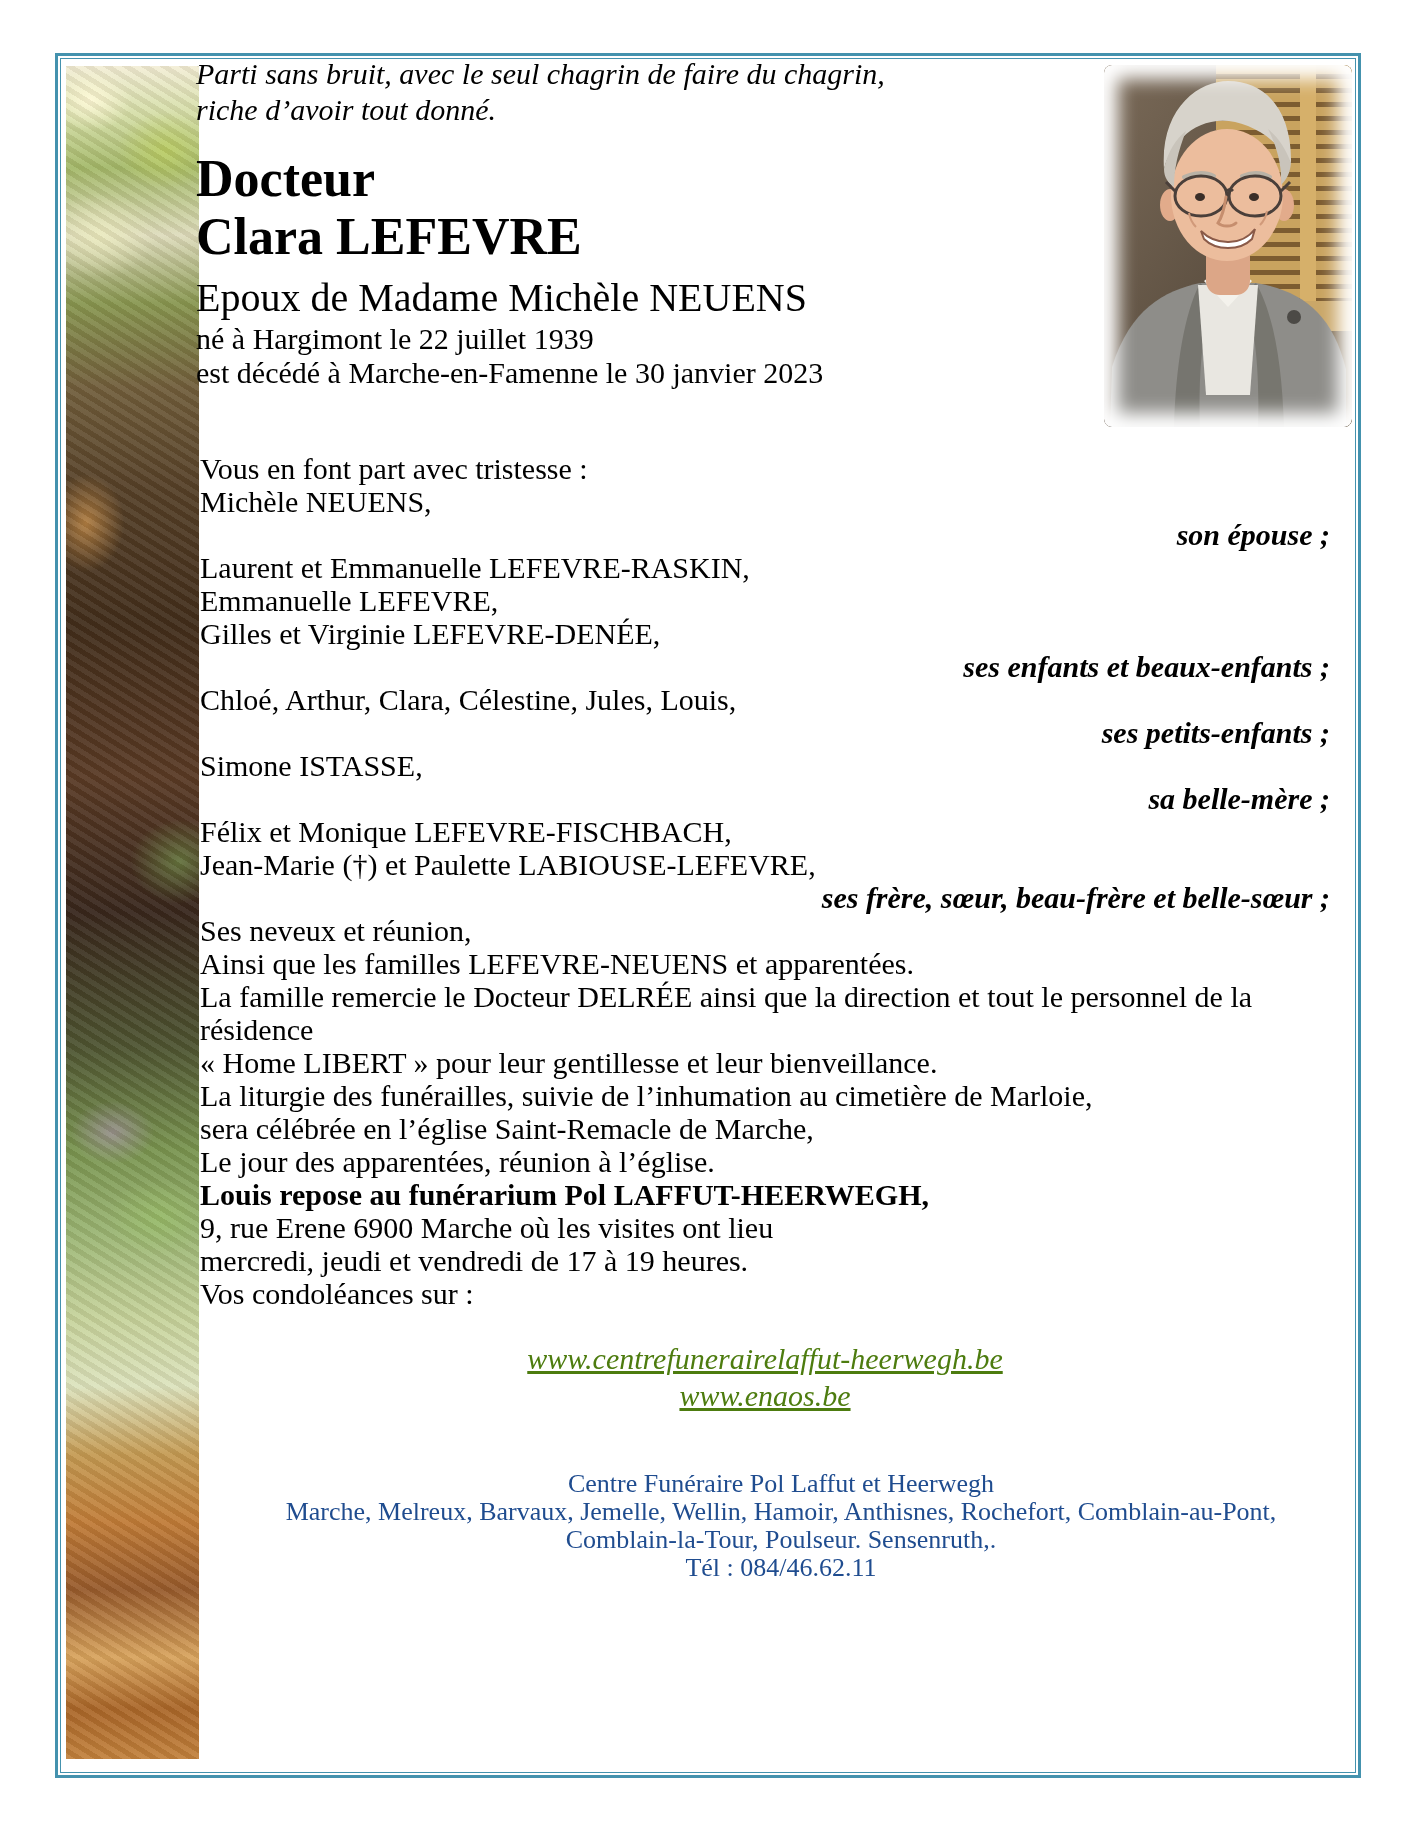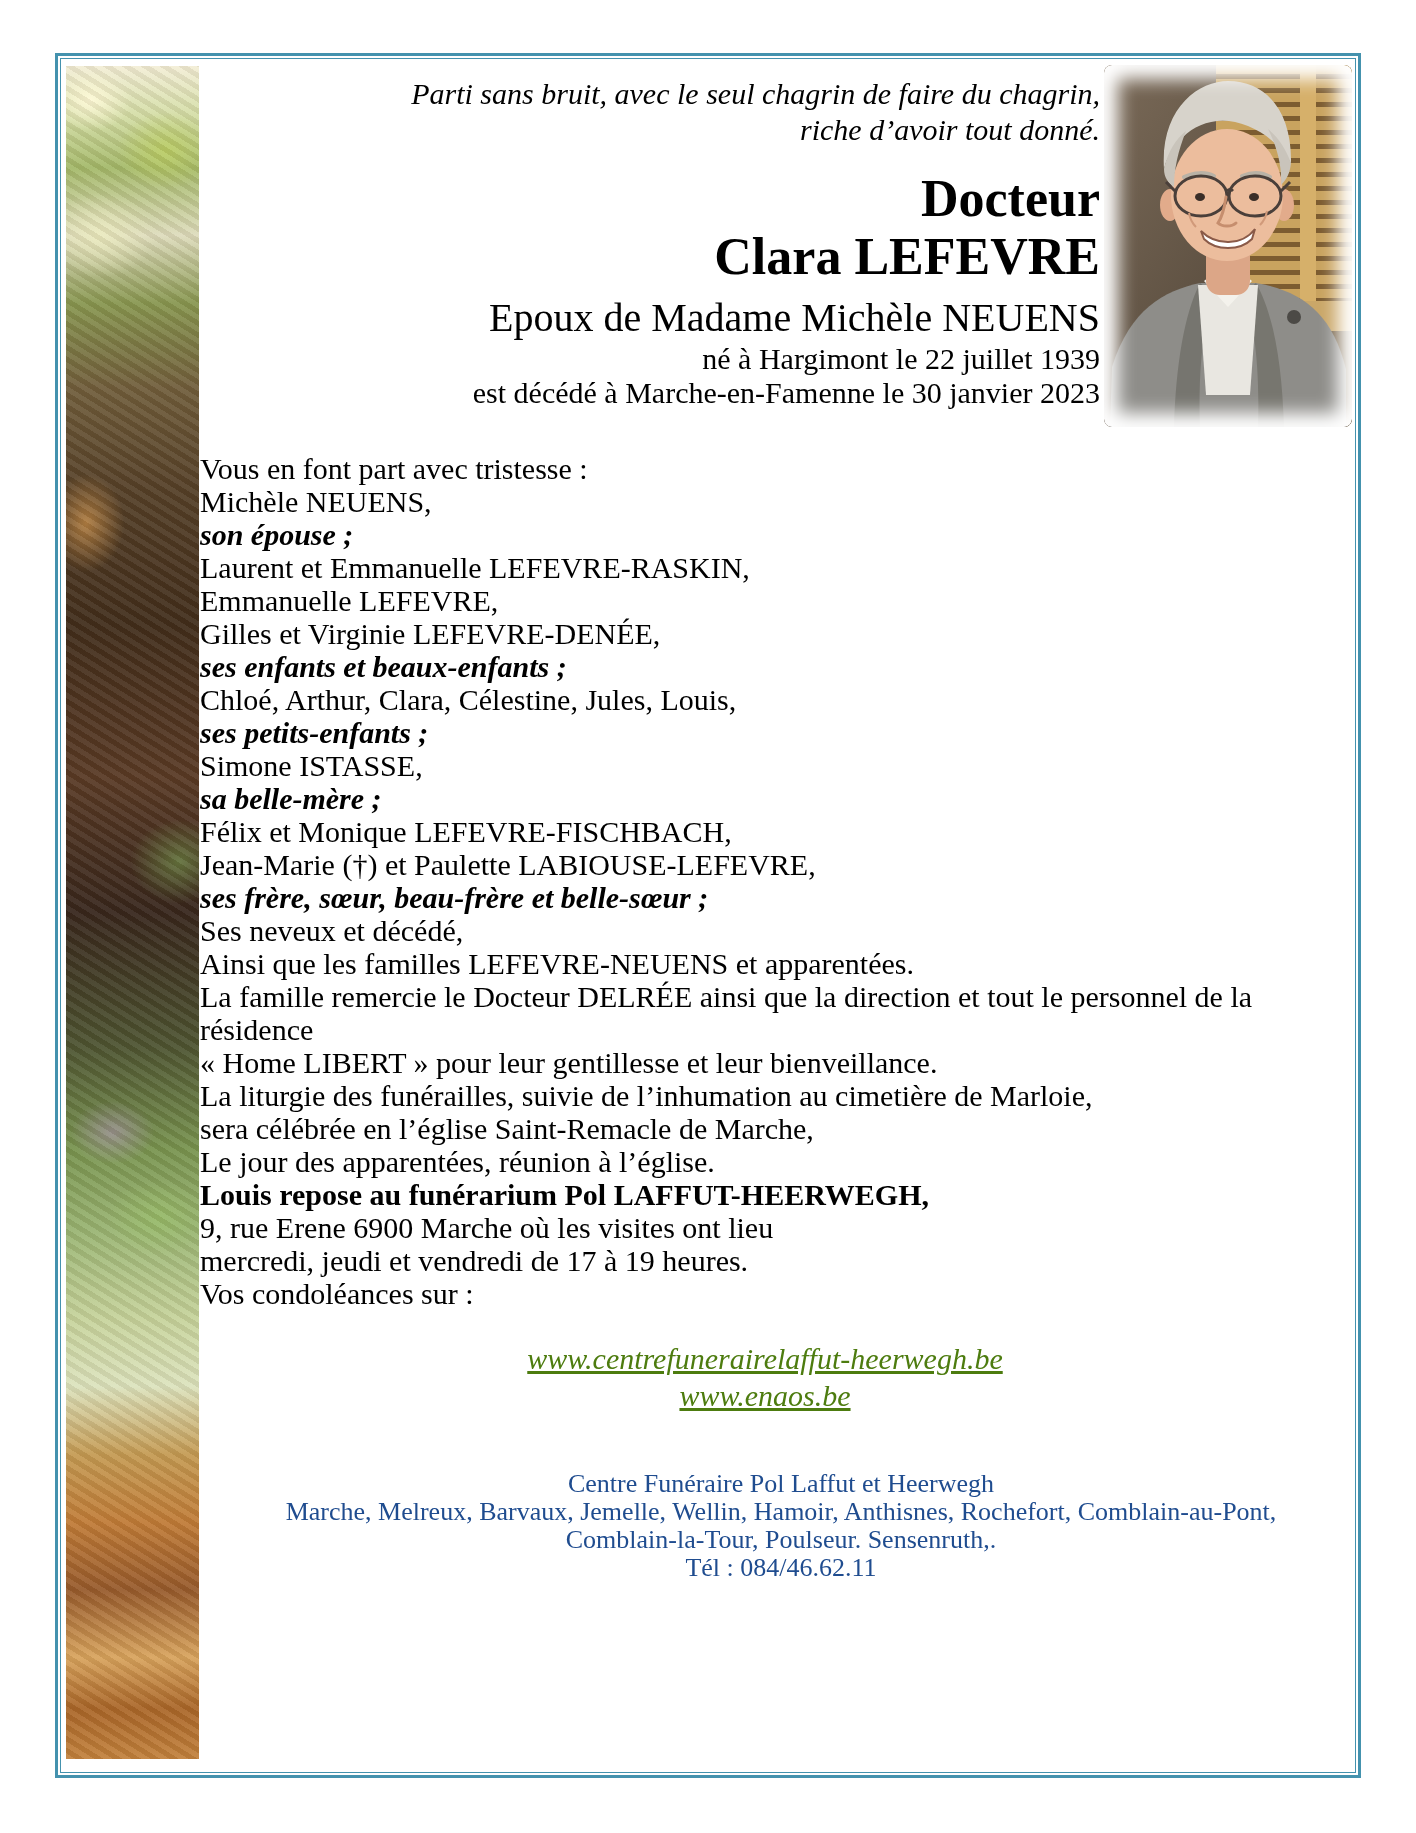--- a/index.html
+++ b/index.html
@@ -25,31 +25,31 @@
         #6f5c3a 19%, #533e26 25%, #3f2b19 33%, #573823 42%, #35241a 50%,
         #4c5330 58%, #77934e 64%, #9ab573 69%, #c6d39b 74%, #dce3bd 78%,
         #c49a52 82%, #c07b36 86%, #96592a 90%, #d8a35c 94%, #a96527 97%, #c2813c 100%);
   }
 
   
   .portrait{position:absolute;top:9px;right:6px;width:248px;height:362px;border-radius:8px;overflow:hidden;}
   .portrait::after{content:"";position:absolute;inset:0;box-shadow:inset 0 0 18px 14px #fff;border-radius:8px;}
   .portrait svg{display:block;}
 
-  .header-block{position:absolute;left:138px;top:20px;width:904px;text-align:right;}
+  .header-block{position:absolute;left:138px;top:0;width:904px;text-align:left;}
   .quote{margin:0;font-style:italic;font-size:30px;line-height:36px;}
   .quote-wrap{margin-bottom:22px;}
   .title{margin:0;font-size:52px;font-weight:bold;line-height:58px;}
   .spouse{margin:8px 0 0 0;font-size:40px;line-height:48px;}
   .sub{margin:0;font-size:30px;line-height:34px;}
 
   .body-block{position:absolute;left:142px;top:396px;width:1130px;}
   .body-block p{margin:0;font-size:30px;line-height:33px;}
   .intro{margin-bottom:33px;}
-  .relation{text-align:left;font-weight:bold;font-style:italic;}
+  .relation{text-align:right;font-weight:bold;font-style:italic;}
   .center{text-align:left;}
   .b{font-weight:bold;}
   .thanks{margin-top:14px;}
   .mt-cer{margin-top:28px;}
   .mt-meet{margin-top:30px;}
   .mt-rep{margin-top:34px;}
   .mt-cond{margin-top:28px;}
   .links{margin-top:30px;text-align:center;}
   .links a{display:block;font-size:30px;line-height:37px;font-style:italic;
            color:#4d7c0f;text-decoration:underline;}
@@ -147,21 +147,21 @@
       <p>Chloé, Arthur, Clara, Célestine, Jules, Louis,</p>
       <p class="relation">ses petits-enfants ;</p>
 
       <p>Simone ISTASSE,</p>
       <p class="relation">sa belle-mère ;</p>
 
       <p>Félix et Monique LEFEVRE-FISCHBACH,</p>
       <p>Jean-Marie (†) et Paulette LABIOUSE-LEFEVRE,</p>
       <p class="relation">ses frère, sœur, beau-frère et belle-sœur ;</p>
 
-      <p>Ses neveux et décédé,</p>
+      <p>Ses neveux et réunion,</p>
       <p>Ainsi que les familles LEFEVRE-NEUENS et apparentées.</p>
 
       <p class="center thanks">La famille remercie le Docteur DELRÉE ainsi que la direction et tout le personnel de la résidence</p>
       <p class="center">«  Home LIBERT » pour leur gentillesse et leur bienveillance.</p>
 
       <p class="center mt-cer">La liturgie des funérailles, suivie de l’inhumation au cimetière de Marloie,</p>
       <p class="center">sera célébrée en l’église Saint-Remacle de Marche,</p>
 
       <p class="center mt-meet">Le jour des apparentées, réunion à l’église.</p>
 

